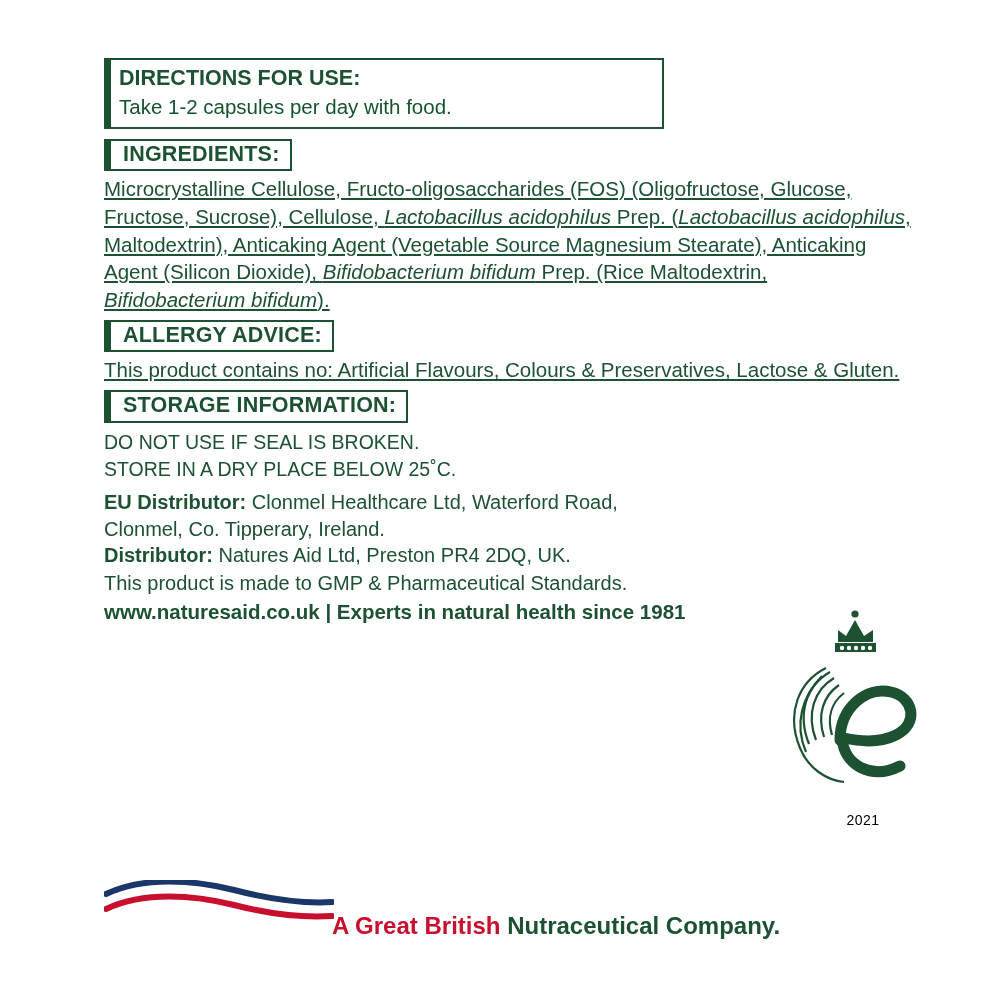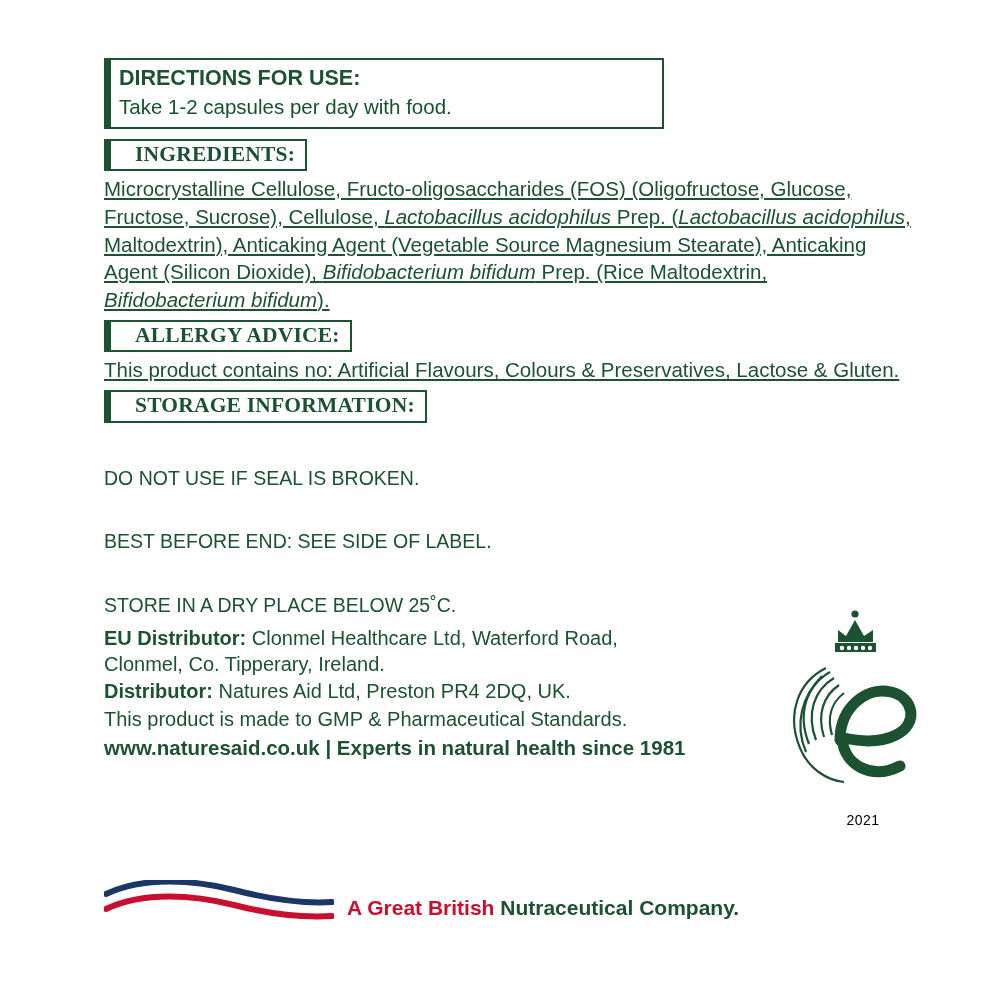--- a/index.html
+++ b/index.html
@@ -20,28 +20,27 @@
     left: 104px;
     top: 58px;
     width: 810px;
   }
 
   
   .heading-bar {
     display: inline-block;
     border: 2px solid #1c5132;
     border-left-width: 7px;
-    padding: 2px 10px 3px 24px;
+    padding: 2px 10px 3px 12px;
     font-weight: bold;
     font-size: 21.5px;
     letter-spacing: .2px;
     color: #1c5132;
     line-height: 1.08;
     box-sizing: border-box;
-    font-family: Liberation Serif, serif;
   }
 
   
   .directions-box {
     border: 2px solid #1c5132;
     border-left-width: 7px;
     padding: 5px 0 6px 8px;
     width: 560px;
     box-sizing: border-box;
   }
@@ -72,21 +71,20 @@
   }
   .body-text em { font-style: italic; }
 
   .spacer-sm { height: 10px; }
   .spacer-xs { height: 6px; }
 
   .storage-line {
     font-size: 19.5px;
     line-height: 1.42;
     color: #1c5132;
-    margin-top: 36px;
   }
   .storage-line.bold { font-weight: bold; }
 
   .dist-block {
     font-size: 20px;
     line-height: 1.34;
     color: #1c5132;
   }
   .dist-block b { font-weight: bold; }
 
@@ -112,25 +110,24 @@
     height: 50px;
   }
   .swoosh {
     position: absolute;
     left: 0;
     top: 0;
   }
   .slogan {
     position: absolute;
     left: 228px;
-    top: 16px;
-    font-size: 21px;
+    top: 32px;
+    font-size: 24px;
     font-weight: bold;
     white-space: nowrap;
-    margin-left: 15px;
   }
   .slogan .red { color: #c8102e; }
   .slogan .green { color: #1c5132; }
 
   
   .award {
     position: absolute;
     left: 778px;
     top: 590px;
     width: 170px;
@@ -169,21 +166,20 @@
   
   <div class="heading-bar">ALLERGY ADVICE:</div>
   <div class="body-text">This product contains no: Artificial Flavours, Colours &amp; Preservatives, Lactose &amp; Gluten.</div>
 
   <div class="spacer-xs"></div>
 
   
   <div class="heading-bar">STORAGE INFORMATION:</div>
   <div class="spacer-xs"></div>
   <div class="storage-line">DO NOT USE IF SEAL IS BROKEN.</div>
-  <div class="storage-line">BEST BEFORE END: SEE SIDE OF LABEL.</div>
   <div class="storage-line">STORE IN A DRY PLACE BELOW 25˚C.</div>
 
   <div style="height:5px"></div>
 
   
   <div class="dist-block">
     <span><b>EU Distributor:</b><span> Clonmel Healthcare Ltd, Waterford Road,</span></span>
     <div>Clonmel, Co. Tipperary, Ireland.</div>
   </div>
 

